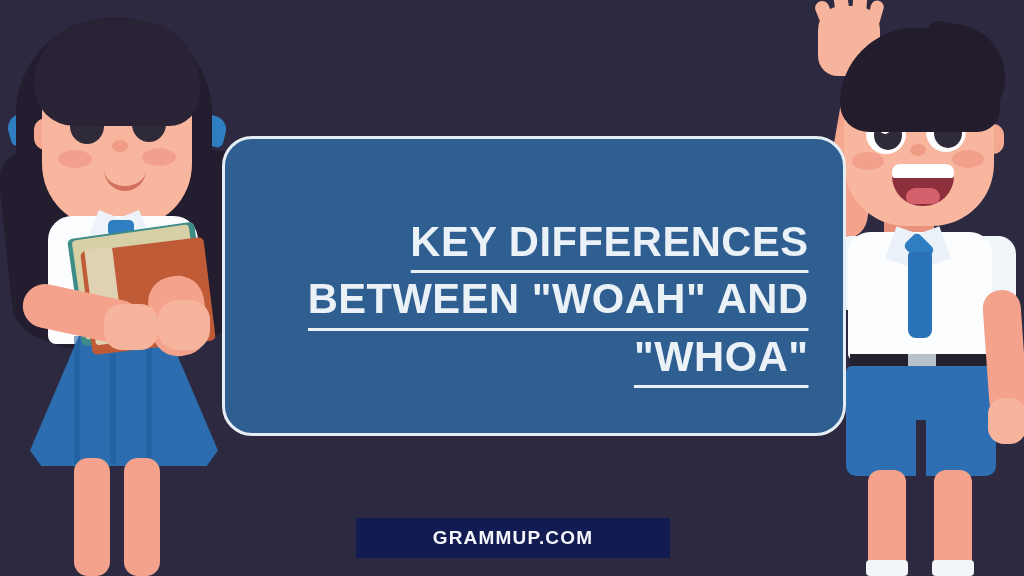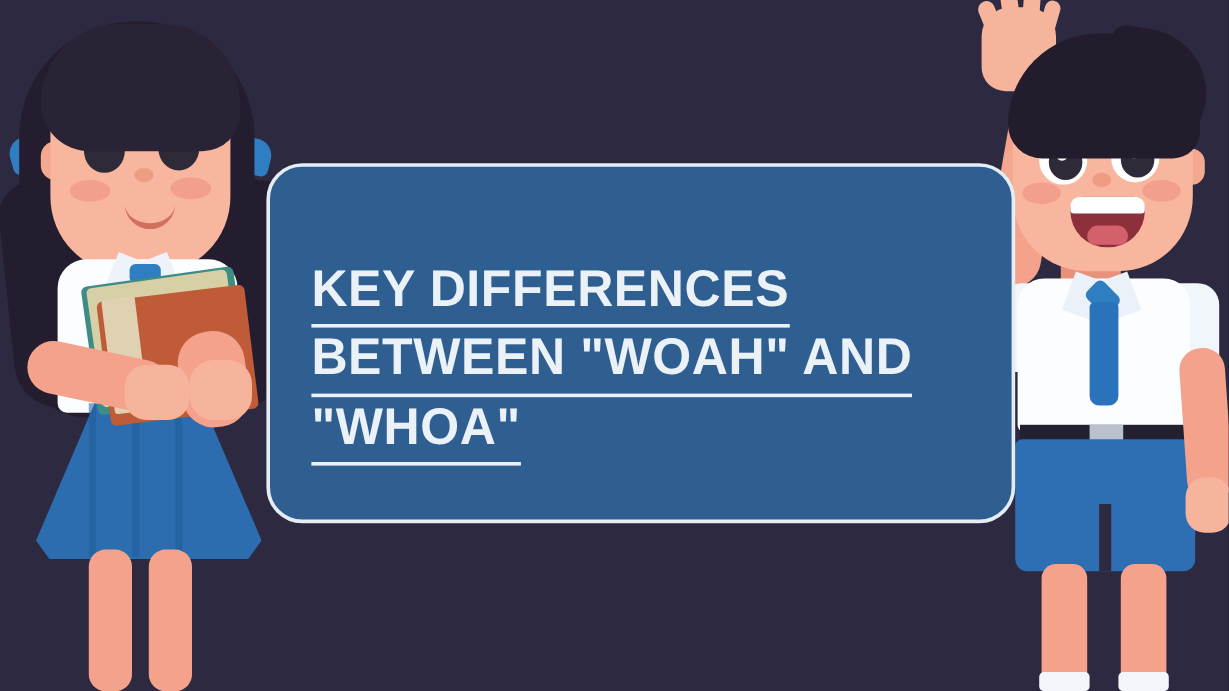--- a/index.html
+++ b/index.html
@@ -26,21 +26,21 @@
     background: #2f5e91;
     border: 3px solid #e4ecf4;
     border-radius: 30px;
     box-sizing: border-box;
     z-index: 40;
     display: flex;
     align-items: center;
     justify-content: center;
   }
   .title-block {
-    text-align: left;
+    text-align: right;
     width: 100%;
     padding: 0 26px;
     box-sizing: border-box;
     margin-top: 32px;
   }
   .title-line {
     display: block;
     color: #eaf2f8;
     font-family: "Liberation Sans Narrow", "Liberation Sans", sans-serif;
     font-weight: bold;
@@ -323,14 +323,17 @@
   </div>
 
   <div class="title-card">
     <div class="title-block">
       <span class="title-line"><span>KEY DIFFERENCES</span></span>
       <span class="title-line"><span>BETWEEN "WOAH" AND</span></span>
       <span class="title-line"><span>"WHOA"</span></span>
     </div>
   </div>
 
+  <div class="site-badge">
+    <span>GRAMMUP.COM</span>
+  </div>
 
 </div>
 
 </body></html>

